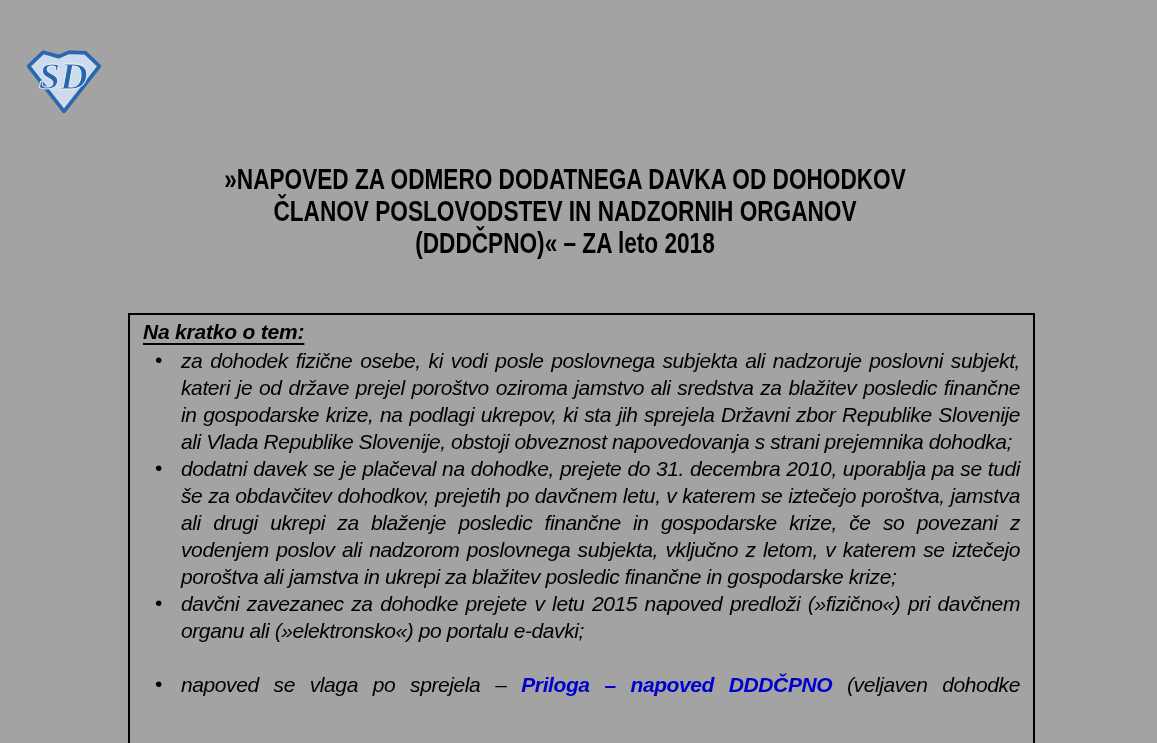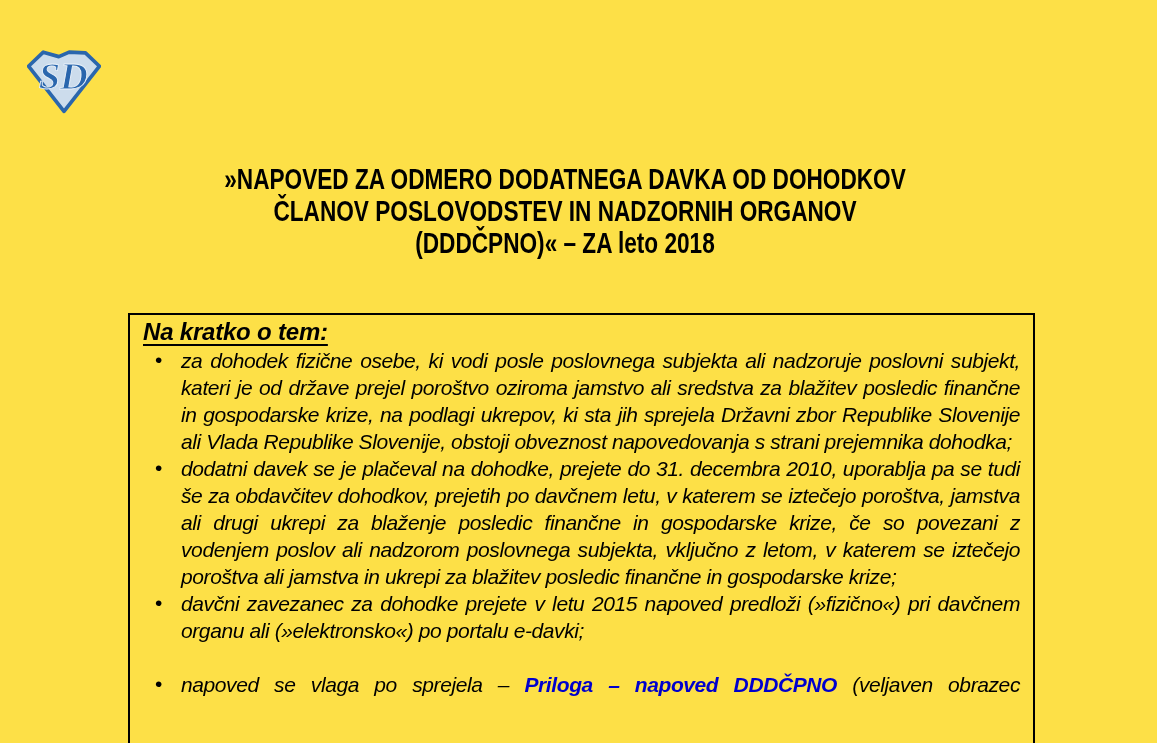--- a/index.html
+++ b/index.html
@@ -4,21 +4,21 @@
 <style>
   html, body {
     margin: 0;
     padding: 0;
     background: #ffffff;
   }
   .page {
     position: relative;
     width: 1157px;
     height: 743px;
-    background: #fde047;
+    background: #a3a3a3;
     overflow: hidden;
     font-family: "Liberation Sans", sans-serif;
     color: #000;
   }
 
   
   .logo {
     position: absolute;
     left: 27px;
     top: 47px;
@@ -47,21 +47,21 @@
     position: absolute;
     left: 128px;
     top: 313px;
     width: 907px;
     height: 520px; 
     box-sizing: border-box;
     border: 2px solid #000;
     padding: 3px 13px 10px 13px;
   }
   .box-heading {
-    font-size: 24px;
+    font-size: 21px;
     font-weight: bold;
     font-style: italic;
     line-height: 27px;
     text-decoration: underline;
     text-decoration-thickness: 2px;
     text-underline-offset: 4px;
     letter-spacing: -0.2px;
   }
   .bullet-list {
     list-style: none;
@@ -129,18 +129,18 @@
       <li class="bullet-item">
         <span class="bullet-dot">•</span>
         <span class="li-text">dodatni davek se je plačeval na dohodke, prejete do 31. decembra 2010, uporablja pa se tudi še za obdavčitev dohodkov, prejetih po davčnem letu, v katerem se iztečejo poroštva, jamstva ali drugi ukrepi za blaženje posledic finančne in gospodarske krize, če so povezani z vodenjem poslov ali nadzorom poslovnega subjekta, vključno z letom, v katerem se iztečejo poroštva ali jamstva in ukrepi za blažitev posledic finančne in gospodarske krize;</span>
       </li>
       <li class="bullet-item">
         <span class="bullet-dot">•</span>
         <span class="li-text">davčni zavezanec za dohodke prejete v letu 2015 napoved predloži (»fizično«) pri davčnem organu ali (»elektronsko«) po portalu e-davki;</span>
       </li>
       <li class="bullet-item spaced">
         <span class="bullet-dot">•</span>
-        <span class="li-text fill-line"><span>napoved se vlaga po sprejela – </span><a class="doc-link">Priloga – napoved DDDČPNO</a><span> (veljaven obrazec</span></span>
+        <span class="li-text fill-line"><span>napoved se vlaga po sprejela – </span><a class="doc-link">Priloga – napoved DDDČPNO</a><span> (veljaven dohodke</span></span>
       </li>
     </ul>
   </div>
 
 </div>
 
 </body></html>

